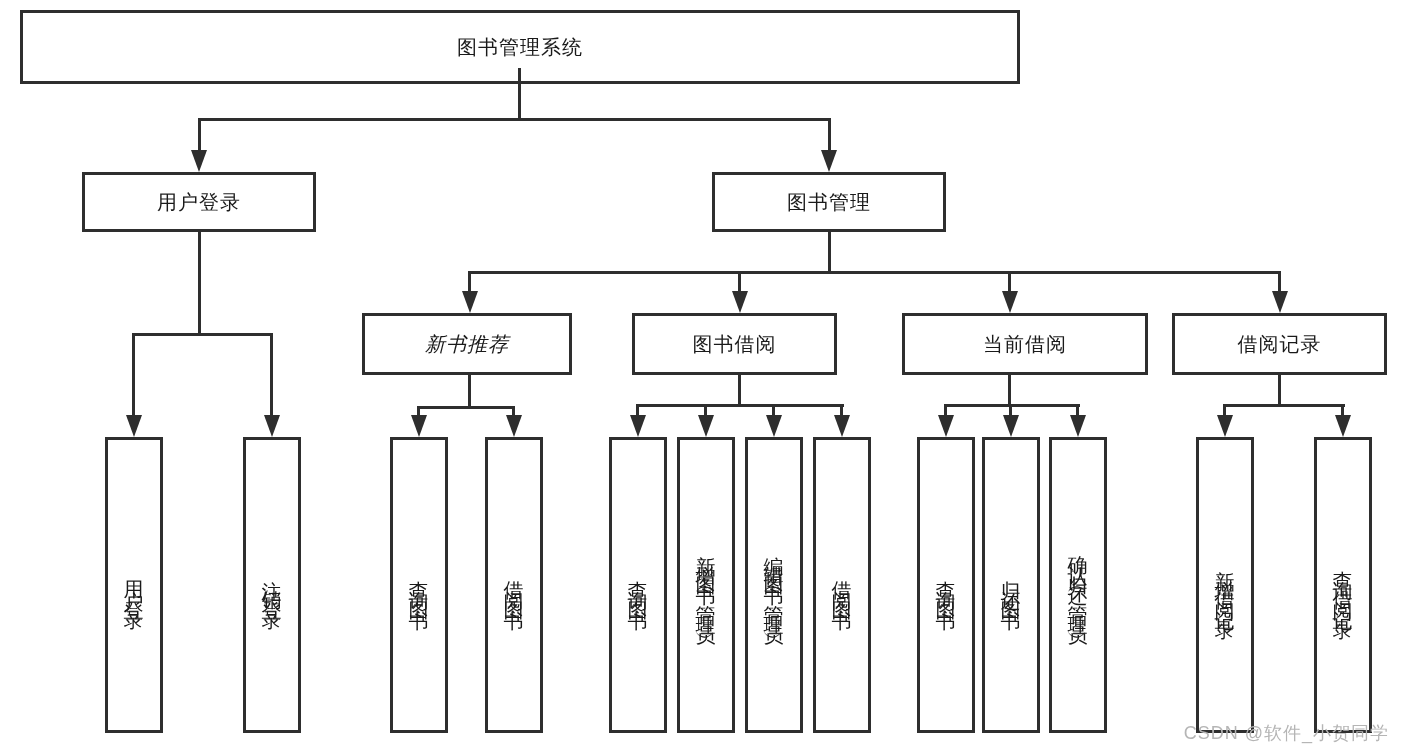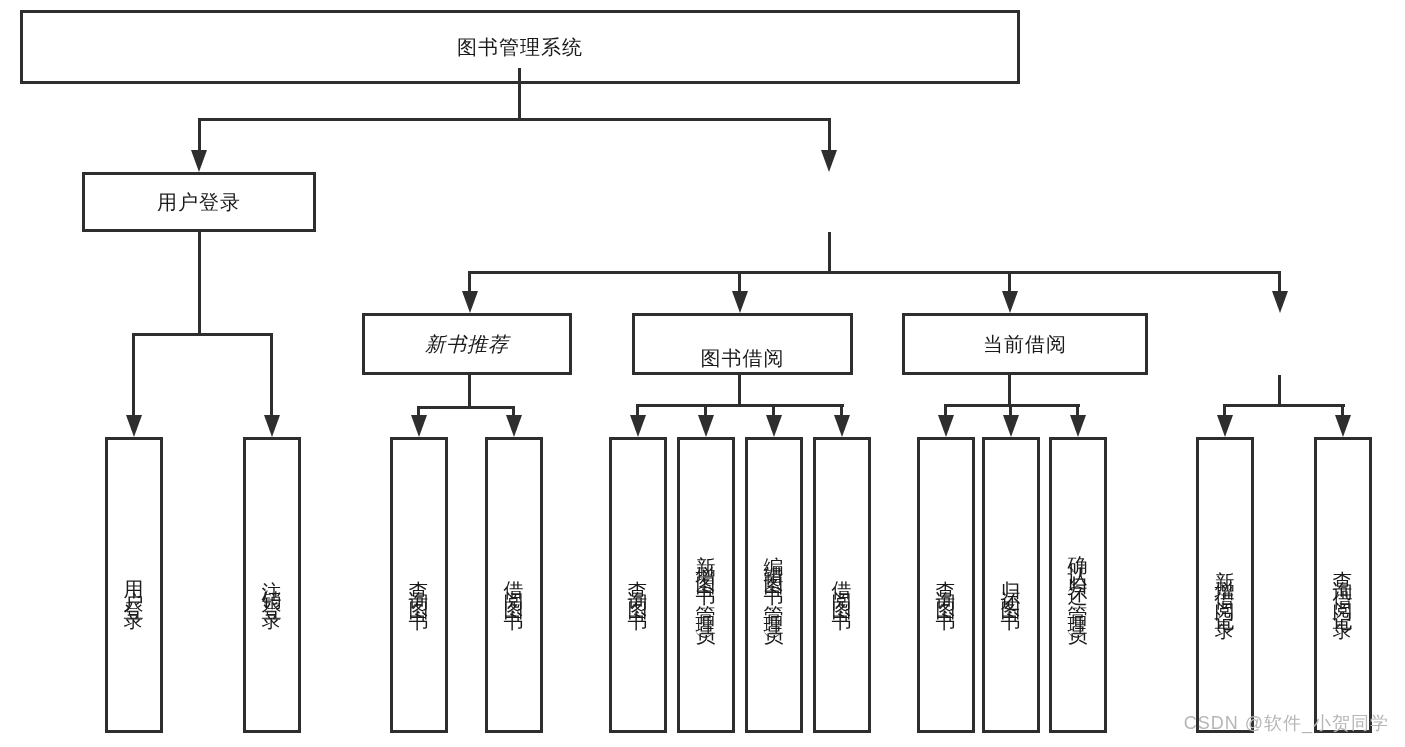--- a/index.html
+++ b/index.html
@@ -37,48 +37,54 @@
   .vline{position:absolute;width:3px;background:var(--line);}
   .arrow{
     position:absolute;width:0;height:0;
     border-left:8px solid transparent;
     border-right:8px solid transparent;
     border-top:22px solid var(--line);
   }
   .connector{display:contents;}
   .watermark{
     position:absolute;
-    right:16px;bottom:12px;
+    right:16px;bottom:2px;
     color:var(--wm);
     font-size:18px;
     letter-spacing:1px;
   }
 </style>
 </head>
 <body>
 
 <div class="canvas">
 
   
   <div class="node" style="left:20px;top:10px;width:1000px;height:74px;">
     <span>图书管理系统</span>
   </div>
 
   <div class="node" style="left:82px;top:172px;width:234px;height:60px;">
     <span>用户登录</span>
   </div>
+  <div class="node" style="left:712px;top:172px;width:234px;height:60px;">
+    <span>图书管理</span>
+  </div>
 
   <div class="node" style="left:362px;top:313px;width:210px;height:62px;font-style:italic;">
     <span>新书推荐</span>
   </div>
-  <div class="node" style="left:632px;top:313px;width:221px;height:62px;align-items:flex-end;">
+  <div class="node" style="left:632px;top:313px;width:205px;height:62px;">
     <span>图书借阅</span>
   </div>
   <div class="node" style="left:902px;top:313px;width:246px;height:62px;">
     <span>当前借阅</span>
+  </div>
+  <div class="node" style="left:1172px;top:313px;width:215px;height:62px;">
+    <span>借阅记录</span>
   </div>
 
   
   <div class="node leaf" style="left:105px;top:437px;width:58px;height:296px;">
     <span class="label">用户登录</span>
   </div>
   <div class="node leaf" style="left:243px;top:437px;width:58px;height:296px;">
     <span class="label">注销登录</span>
   </div>
 

